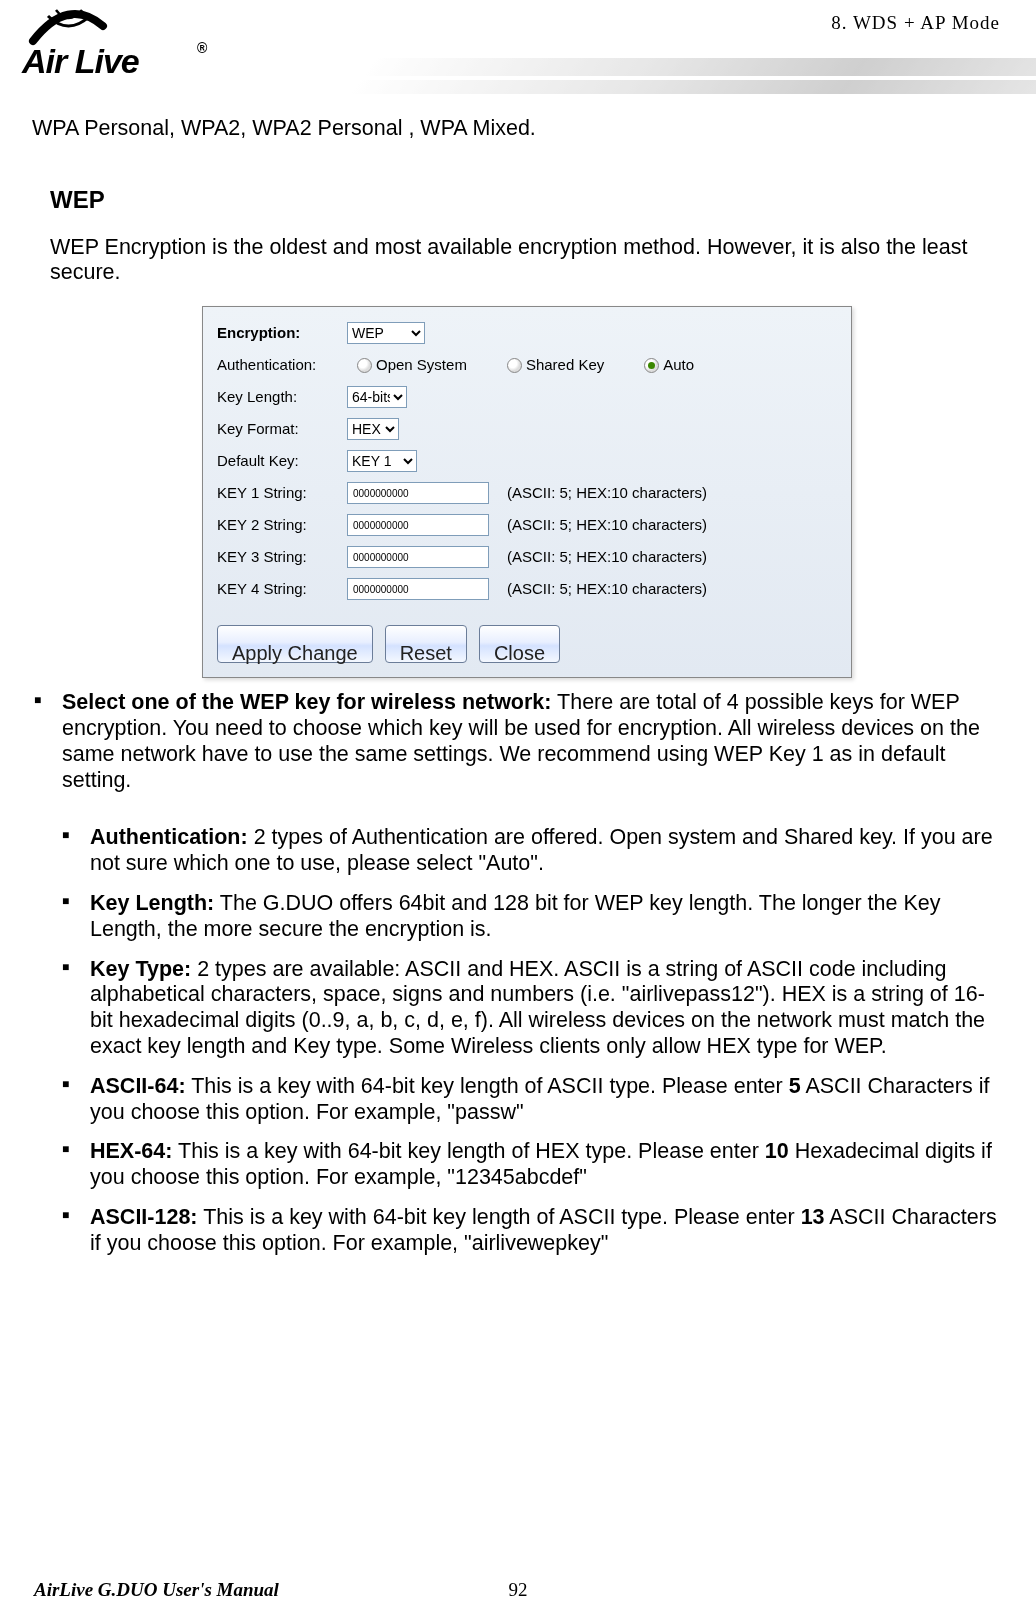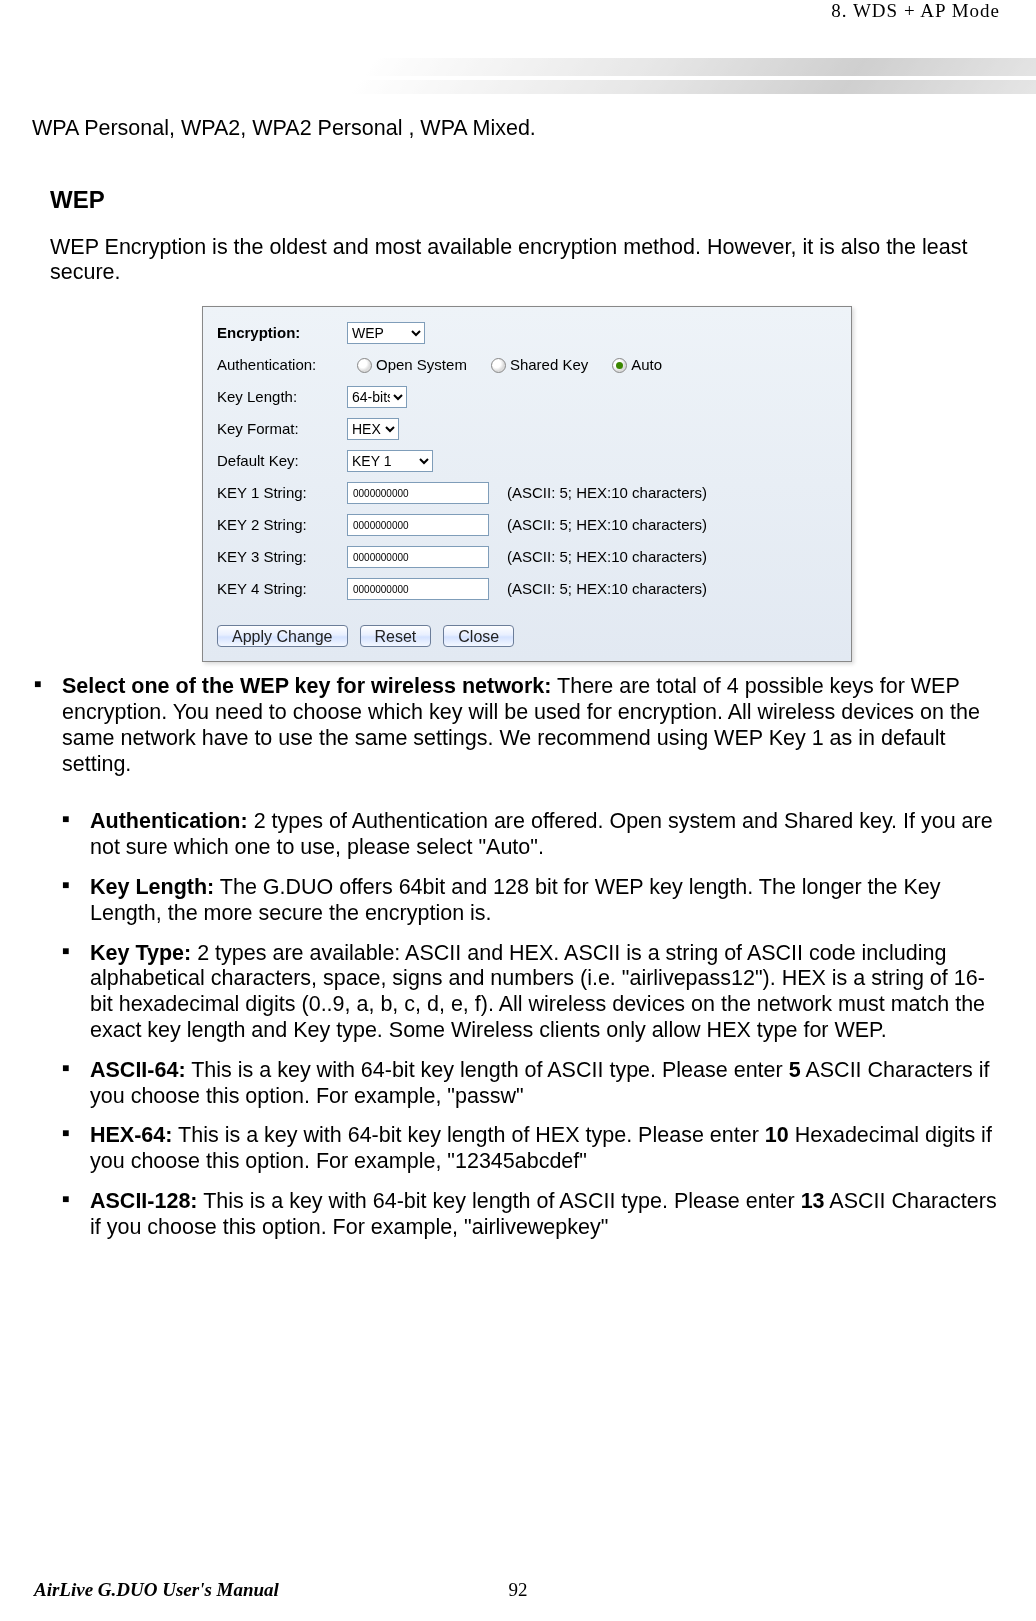--- a/index.html
+++ b/index.html
@@ -59,21 +59,21 @@
     top: 32px;
     font-size: 14px;
     font-weight: bold;
   }
   .swoosh {
     position:absolute; left:6px; top:-2px; width:80px; height:40px;
   }
   .section-tag {
     position: absolute;
     right: 36px;
-    top: 0;
+    top: 12px;
     font-family: Georgia, 'Times New Roman', serif;
     font-size: 19px;
     letter-spacing: 1px;
   }
   .content {
     padding: 16px 32px 0 32px;
     font-size: 21.5px;
     line-height: 1.2;
   }
   .wepbox {
@@ -107,30 +107,30 @@
     border: 1px solid #7f9db9;
     background: #fff;
   }
   .txt {
     height: 18px;
     font-size: 10px;
     border: 1px solid #7f9db9;
     padding: 1px 5px;
     width: 130px;
   }
-  .radio-row { display:flex; gap:6px; align-items:center; margin-left: 10px; }
+  .radio-row { display:flex; gap:22px; align-items:center; margin-left: 10px; }
   .radio-row label { display:flex; align-items:center; gap:4px; margin-right: 18px; font-size:15px; }
   .radio-dot { width:13px; height:13px; border:1px solid #888; border-radius:50%; background:radial-gradient(circle at 35% 35%, #fff 35%, #ddd 60%); display:inline-block; }
   .radio-dot.on::after { content:""; display:block; width:7px; height:7px; border-radius:50%; background:#3b8700; margin:3px auto; }
   .hint { margin-left: 18px; font-size: 15px; }
   .btnrow { margin-top: 20px; display:flex; gap:12px; }
   .btn {
     font-family: Tahoma, Arial, sans-serif;
-    font-size: 16px;
-    padding: 2px 14px;
+    font-size: 20px;
+    padding: 18px 14px;
     border: 1px solid #6b7d99;
     border-radius: 4px;
     background: linear-gradient(to bottom, #ffffff 0%, #e8efff 45%, #d4e2ff 55%, #f4f8ff 100%);
     color: #222;
     height: 22px;
     line-height: 18px;
   }
   ul.bullets1 { list-style: none; padding-left: 30px; margin: 12px 0 0 0; }
   ul.bullets1 > li { position: relative; padding-left: 0; margin-bottom: 32px; }
   ul.bullets1 > li::before {
@@ -163,20 +163,29 @@
     transform: translateX(-50%);
     font-family: Georgia, 'Times New Roman', serif;
     font-size: 19px;
   }
 </style>
 </head>
 <body>
 
 <div class="header">
   <div class="header-band"></div>
+  <div class="logo">
+    <svg class="swoosh" viewBox="0 0 80 40">
+      <path d="M5 35 Q40 -10 75 20" stroke="#000" stroke-width="8" fill="none" stroke-linecap="round"></path>
+      <path d="M20 10 Q40 30 62 10" stroke="#000" stroke-width="3" fill="none"></path>
+      <path d="M28 4 Q40 20 54 4" stroke="#000" stroke-width="2.5" fill="none"></path>
+    </svg>
+    <span class="logo-text">Air Live</span>
+    <span class="logo-reg">®</span>
+  </div>
   <div class="section-tag">8.  WDS  +  AP  Mode</div>
 </div>
 
 <div class="content">
   <div>WPA Personal, WPA2, WPA2 Personal , WPA Mixed.</div>
 
   <div class="wepbox">
     <div class="wep-title">WEP</div>
     <div class="wep-desc">WEP Encryption is the oldest and most available encryption method.    However, it is also the least secure.</div>
 
@@ -205,21 +214,21 @@
       <div class="row">
         <span class="lab">Key Length:</span>
         <select class="sel" style="width:60px"><option>64-bits</option></select>
       </div>
       <div class="row">
         <span class="lab">Key Format:</span>
         <select class="sel" style="width:52px"><option>HEX</option></select>
       </div>
       <div class="row">
         <span class="lab">Default Key:</span>
-        <select class="sel" style="width:86px"><option>KEY 1</option></select>
+        <select class="sel" style="width:70px"><option>KEY 1</option></select>
       </div>
       <div class="row">
         <span class="lab">KEY 1 String:</span>
         <input class="txt" value="0000000000" style="">
         <span class="hint">(ASCII: 5; HEX:10 characters)</span>
       </div>
       <div class="row">
         <span class="lab">KEY 2 String:</span>
         <input class="txt" value="0000000000" style="">
         <span class="hint">(ASCII: 5; HEX:10 characters)</span>

